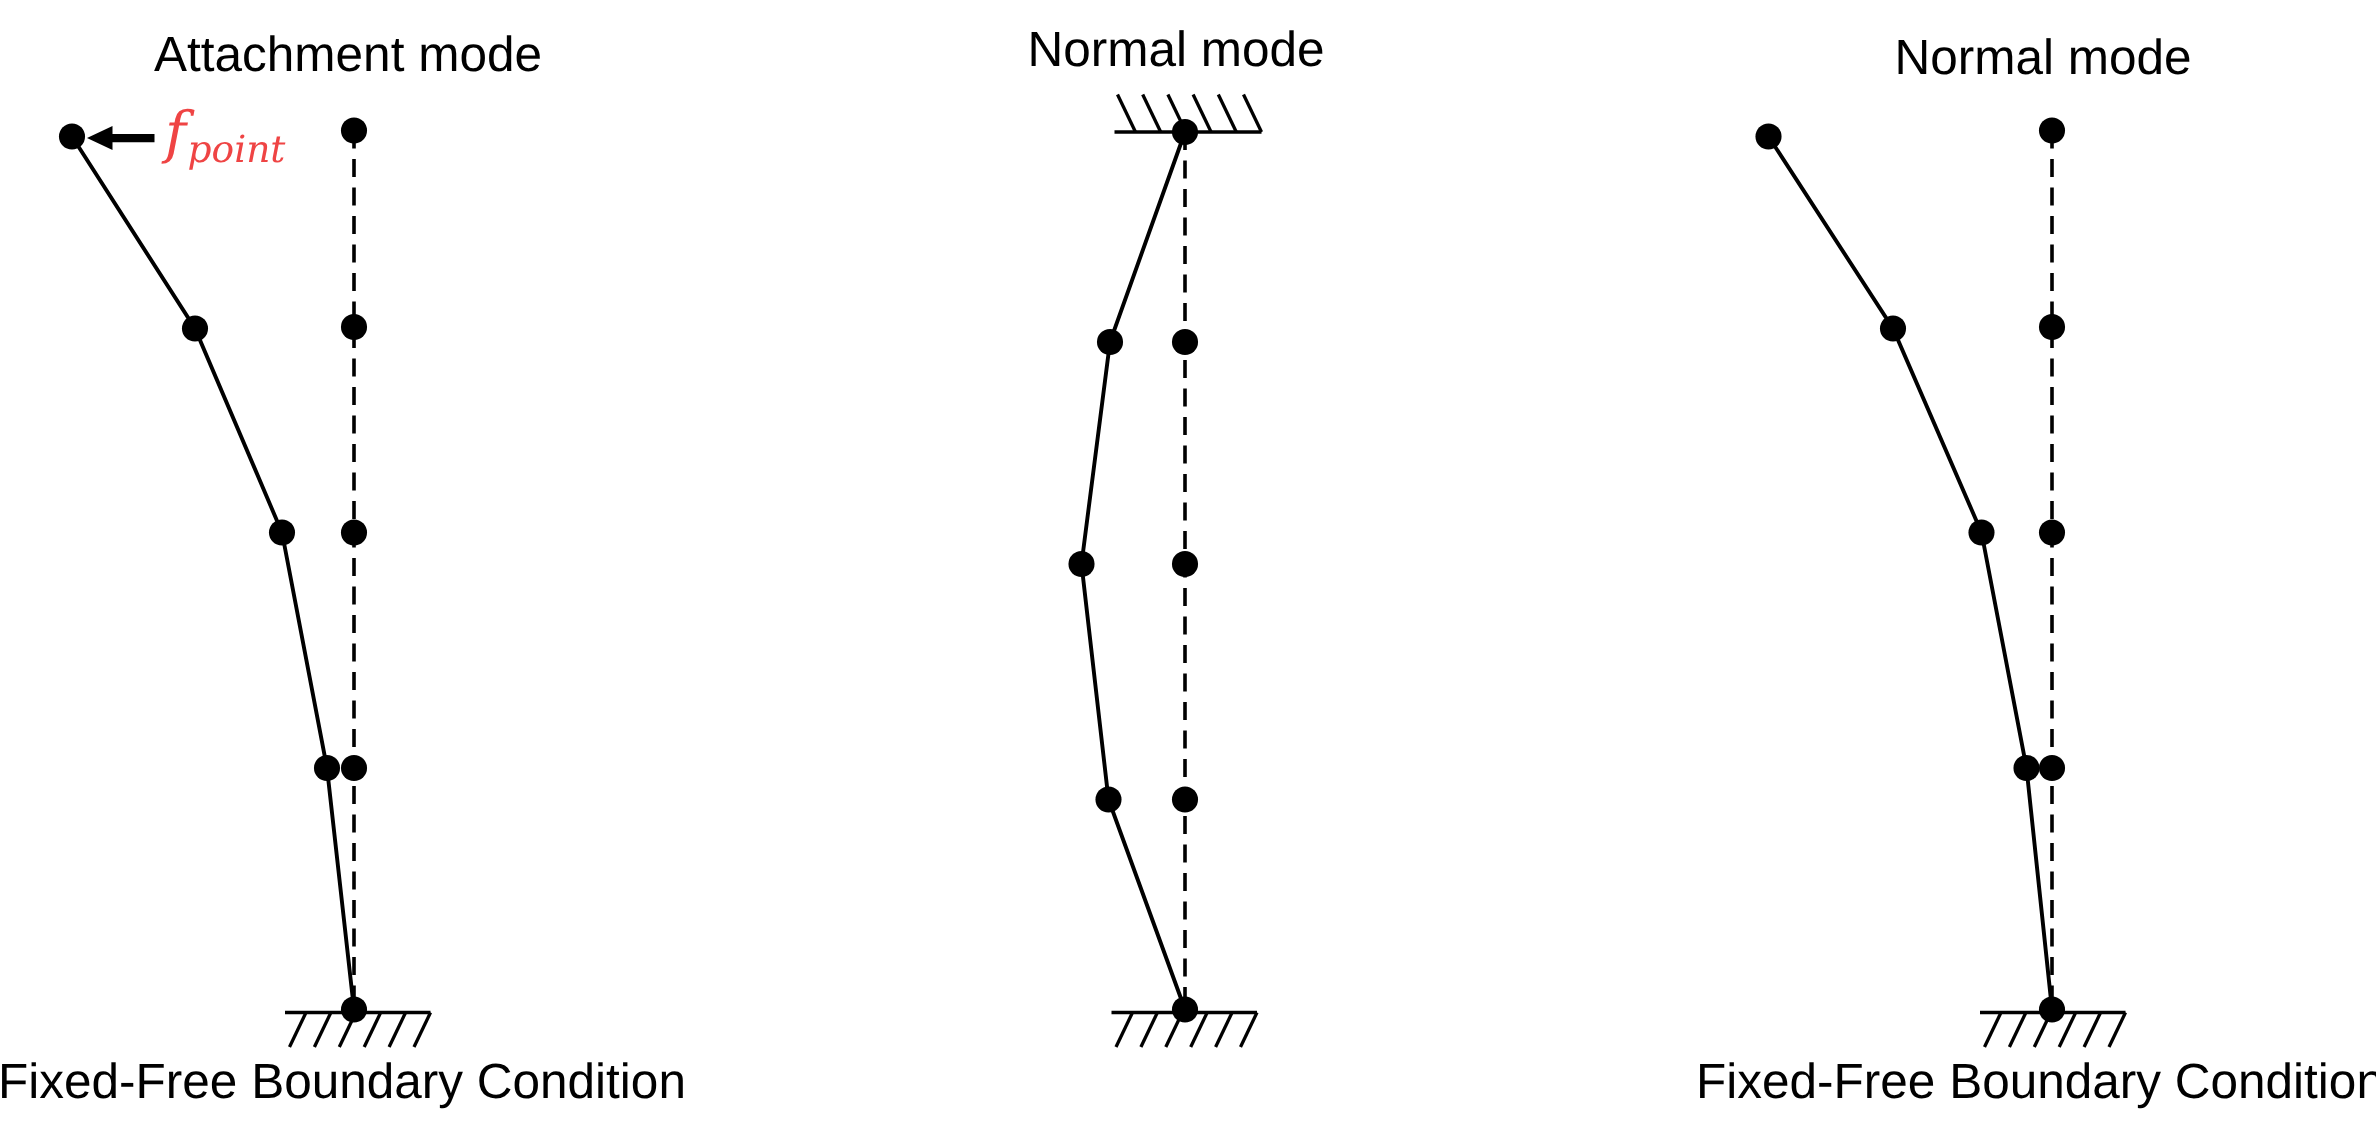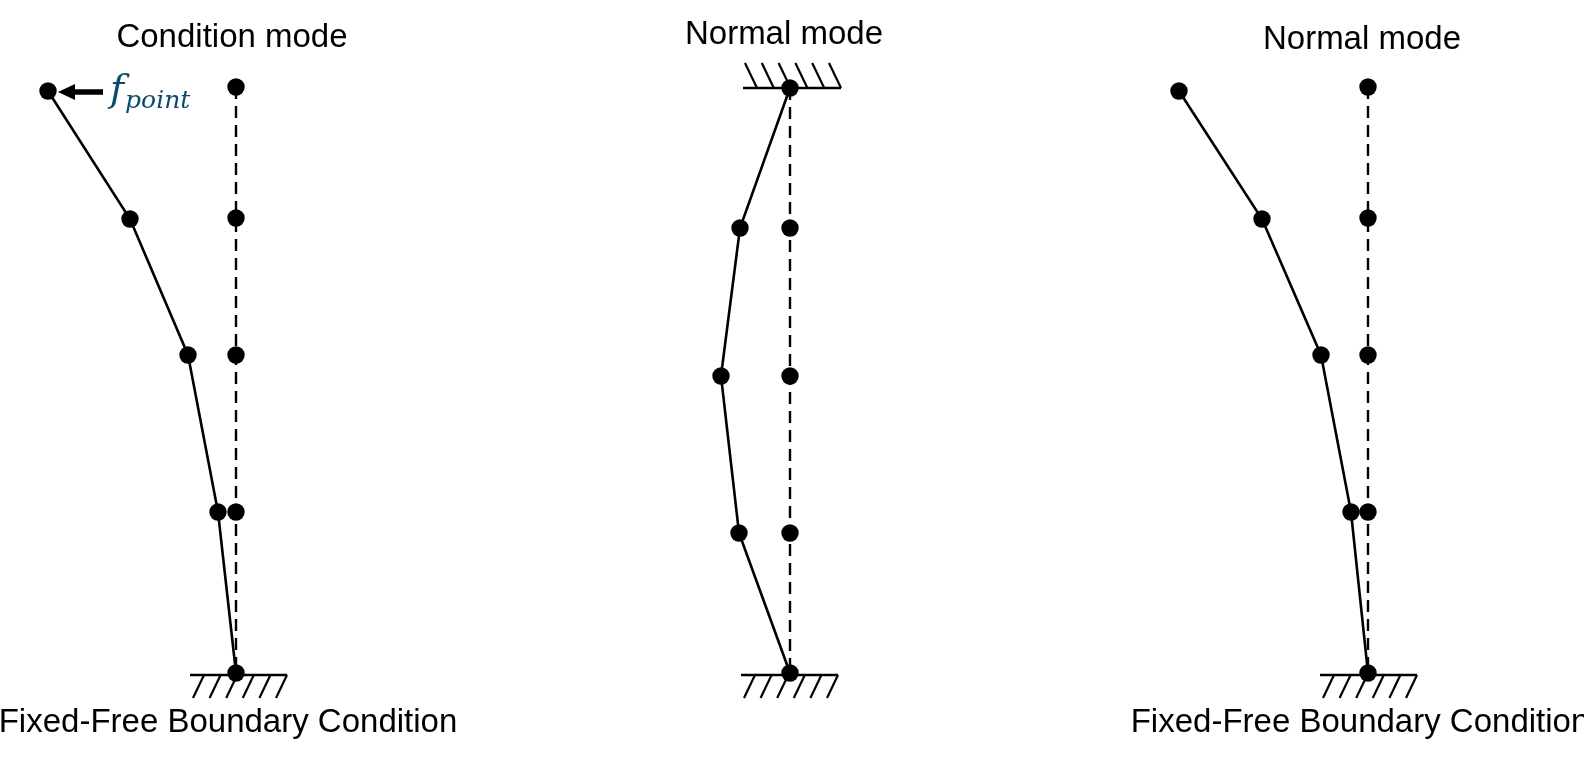--- a/index.html
+++ b/index.html
@@ -29,21 +29,21 @@
     line-height: 1;
     color: #000000;
     white-space: nowrap;
   }
   .force-label {
     position: absolute;
     font-family: "DejaVu Serif", serif;
     font-style: italic;
     font-size: 38px;
     line-height: 1;
-    color: #0c4a6e;
+    color: #ef4444;
     white-space: nowrap;
   }
   .force-label .f-sub {
     font-size: 25px;
     position: relative;
     top: 7px;
     margin-left: 1px;
   }
 </style>
 </head>
@@ -125,21 +125,21 @@
         <circle cx="1368" cy="355" r="8.7" fill="#000000"></circle>
         <circle cx="1368" cy="512" r="8.7" fill="#000000"></circle>
         <circle cx="1179" cy="91" r="8.7" fill="#000000"></circle>
         <circle cx="1262" cy="219" r="8.7" fill="#000000"></circle>
         <circle cx="1321" cy="355" r="8.7" fill="#000000"></circle>
         <circle cx="1351" cy="512" r="8.7" fill="#000000"></circle>
         <circle cx="1368" cy="673" r="8.7" fill="#000000"></circle>
       </g>
     </svg>
 
-  <div class="fig-label js-title" style="left: 232px; top: 19px;">Condition mode</div>
+  <div class="fig-label js-title" style="left: 232px; top: 19px;">Attachment mode</div>
   <div class="fig-label js-title" style="left: 784px; top: 16px;">Normal mode</div>
   <div class="fig-label js-title" style="left: 1362px; top: 21px;">Normal mode</div>
 
   <div class="fig-label js-caption" style="left: 228px; top: 704px;">Fixed-Free Boundary Condition</div>
   <div class="fig-label js-caption" style="left: 1360px; top: 704px;">Fixed-Free Boundary Condition</div>
 
   <div class="force-label" id="force-label" style="left: 110px; top: 69px;">
     <span class="f-sym">f</span><span class="f-sub">point</span>
   </div>
 

